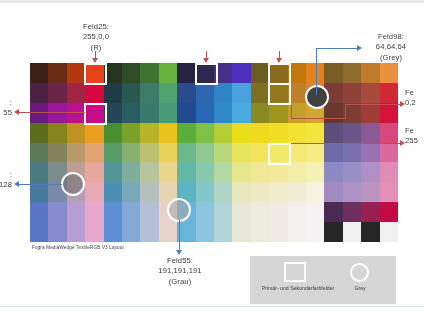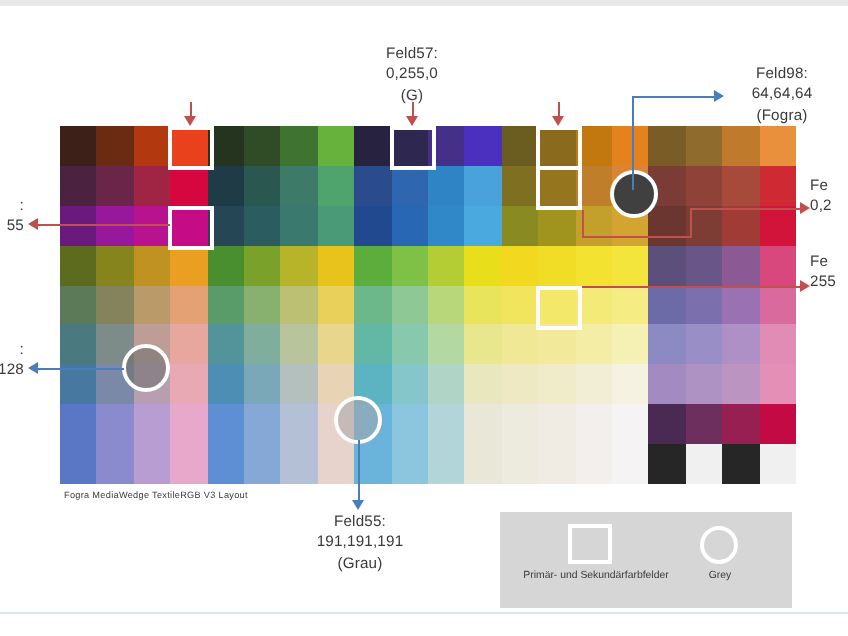--- a/index.html
+++ b/index.html
@@ -385,29 +385,29 @@
 
   <div class="line red" style="left:291px; top:105px; width:1px; height:14px;"></div>
   <div class="line red" style="left:291px; top:118px; width:55px; height:1px;"></div>
   <div class="line red" style="left:345px; top:104px; width:1px; height:15px;"></div>
   <div class="line red" style="left:345px; top:104px; width:57px; height:1px;"></div>
   <div class="arrow red-right" style="left:400px; top:101px;"></div>
 
   <div class="line red" style="left:291px; top:143px; width:111px; height:1px;"></div>
   <div class="arrow red-right" style="left:400px; top:140px;"></div>
 
-
-  <div class="lbl" style="left:178px; top:22px; width:56px;">Feld57:
-0,255,0
-(G)</div>
+  <div class="lbl" style="left:68px; top:22px; width:56px;">Feld25:
+255,0,0
+(R)</div>
+
 
 
   <div class="lbl" style="left:360px; top:32px; width:62px;">Feld98:
 64,64,64
-(Fogra)</div>
+(Grey)</div>
 
   <div class="lbl" style="left:150px; top:256px; width:60px;">Feld55:
 191,191,191
 (Grau)</div>
 
   <div class="lbl left" style="left:-8px; top:98px; width:20px;">:
 55</div>
 
   <div class="lbl left" style="left:-8px; top:170px; width:20px;">:
 128</div>

